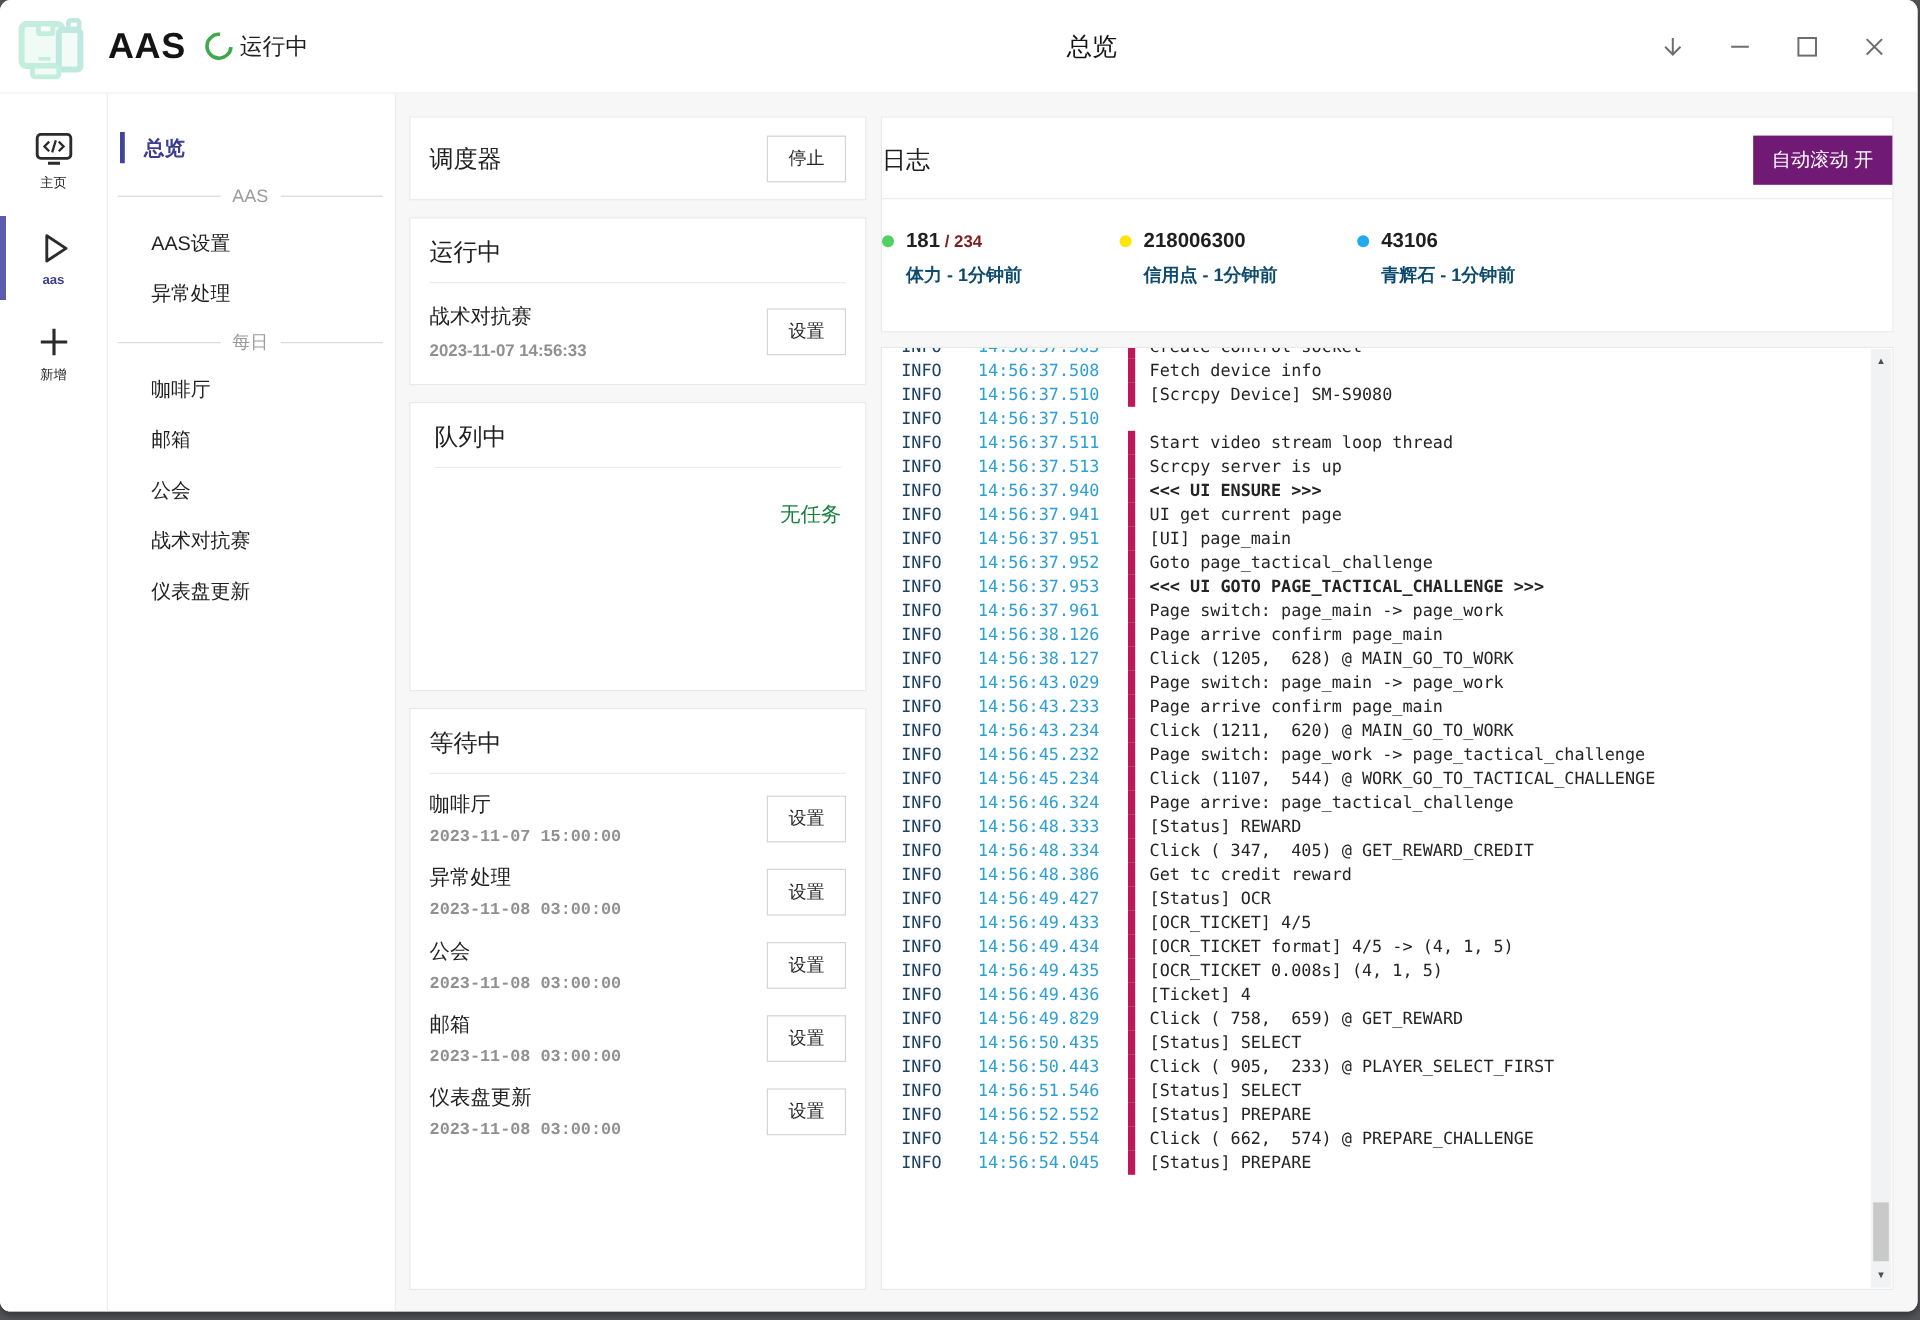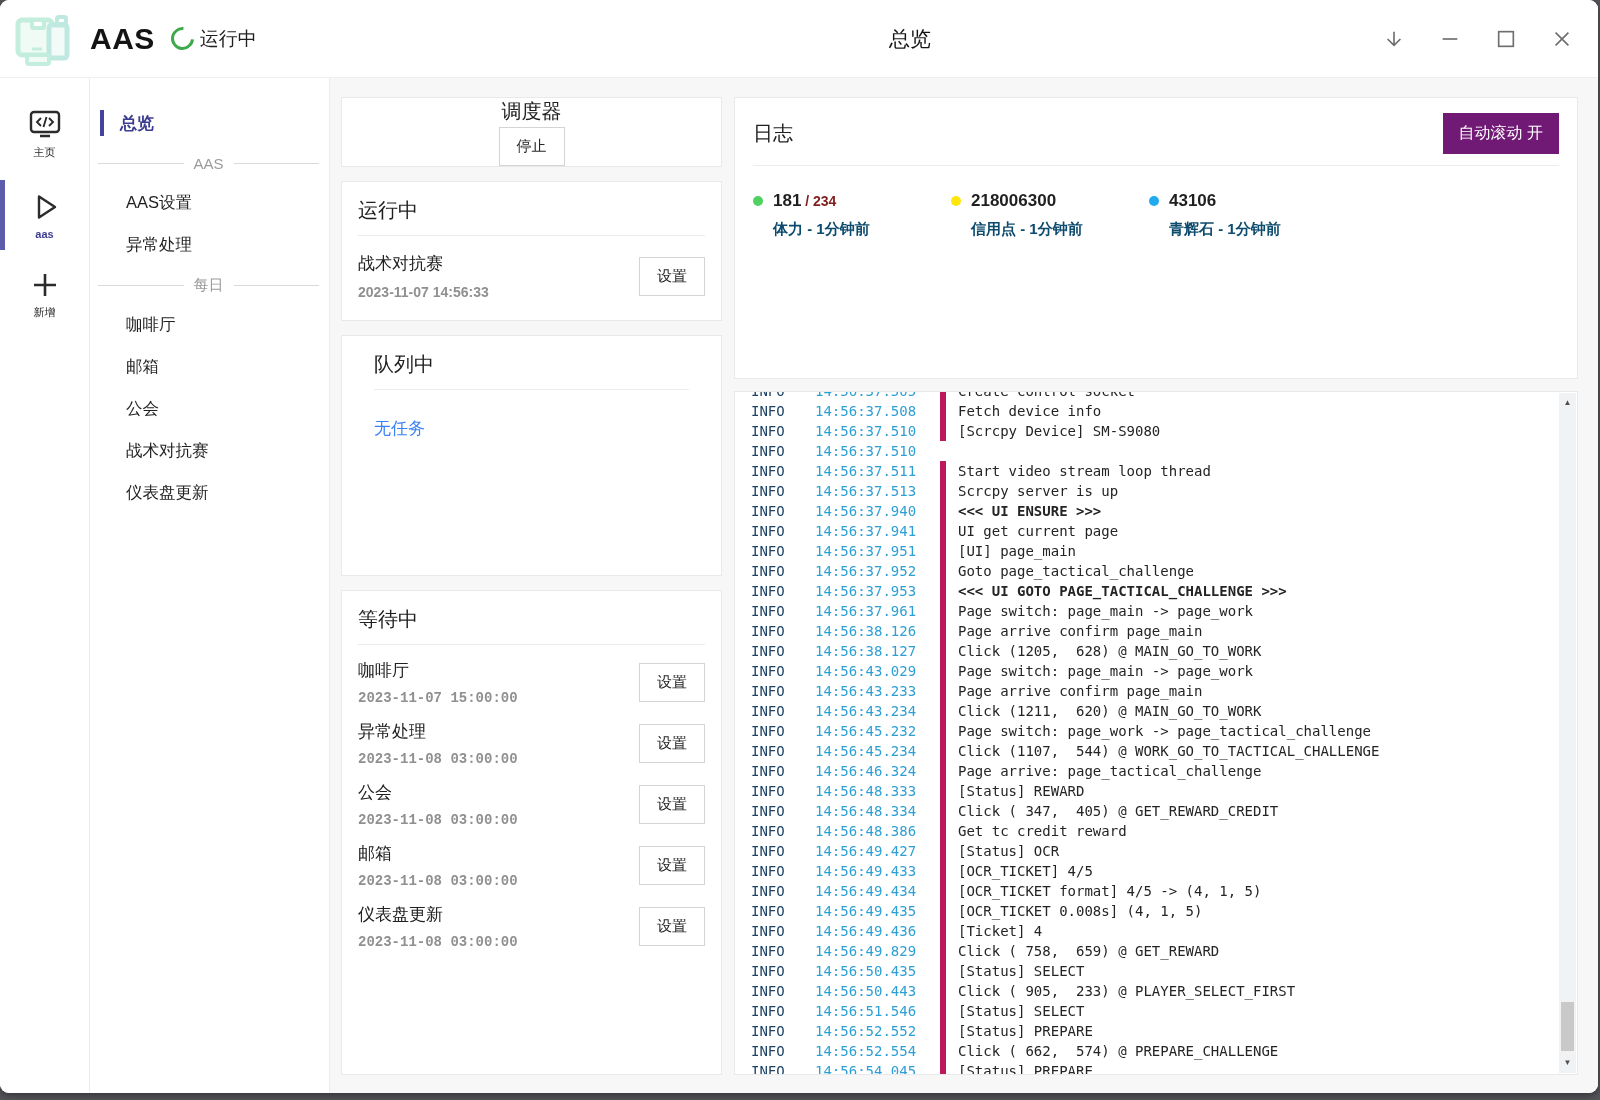--- a/index.html
+++ b/index.html
@@ -39,33 +39,33 @@
   .nav-divider .dlabel { font-size:15px; color:#9b9b9b; }
 
   
   .content { flex:1; min-width:0; background:#f7f7f8; padding:19px 20px 18px 11px; display:flex; gap:12px; }
   .card { background:#fff; border:1px solid #e9e9ea; }
   .card-title { font-size:20px; font-weight:500; color:#202020; }
   .card-divider { height:1px; background:#ececec; margin-top:11px; }
   .btn { background:#fff; border:1px solid #d4d4d4; color:#262626; font-size:15px; padding:9px 17px; cursor:pointer; font-family:inherit; }
 
   .col-mid { width:381px; flex:0 0 381px; display:flex; flex-direction:column; gap:14px; }
-  .scheduler-card { height:70px; display:flex; align-items:center; justify-content:space-between; padding:0 16px;flex-direction:column; }
+  .scheduler-card { height:70px; display:flex; align-items:center; justify-content:space-between; padding:0 16px; }
   .running-card { height:140px; padding:15px 16px; }
   .task-row { display:flex; align-items:center; justify-content:space-between; margin-top:16px; }
   .task-name { font-size:17px; color:#212121; }
   .task-time { font-size:14px; font-weight:700; color:#909090; margin-top:9px; }
-  .queue-card { height:241px; padding:15px 32px; }
-  .queue-empty { text-align:left; color:#3b82f6; font-size:17px; margin-top:27px; }
+  .queue-card { height:241px; padding:15px 20px; }
+  .queue-empty { text-align:right; color:#15803d; font-size:17px; margin-top:27px; }
   .waiting-card { flex:1; padding:15px 16px; overflow:hidden;font-family:Liberation Mono, monospace; }
   .waiting-list .task-row { margin-top:14px; }
   .waiting-list .task-time { margin-top:8px; }
 
   .col-right { flex:1; min-width:0; display:flex; flex-direction:column; gap:12px; }
-  .log-head-card { height:282px; padding:15px 18px; }
+  .log-head-card { height:180px; padding:15px 0; }
   .log-head-top { display:flex; align-items:center; justify-content:space-between; }
   .autoscroll-btn { background:#701a75; color:#fff; border:none; font-size:16px; padding:10px 16px; cursor:pointer; font-family:inherit; }
   .stats-row { display:flex; margin-top:25px; }
   .stat { width:198px; display:flex; gap:10px; }
   .stat-dot { width:10px; height:10px; border-radius:50%; margin-top:5px; flex:0 0 10px; }
   .stat-value { font-size:17px; font-weight:700; color:#1f1f1f; }
   .stat-suffix { font-size:14px; font-weight:700; color:#7f1d1d; }
   .stat-label { font-size:15px; color:#0c4a6e; margin-top:9px;font-weight:bold; }
 
   .log-card { flex:1; position:relative; overflow:hidden; }

